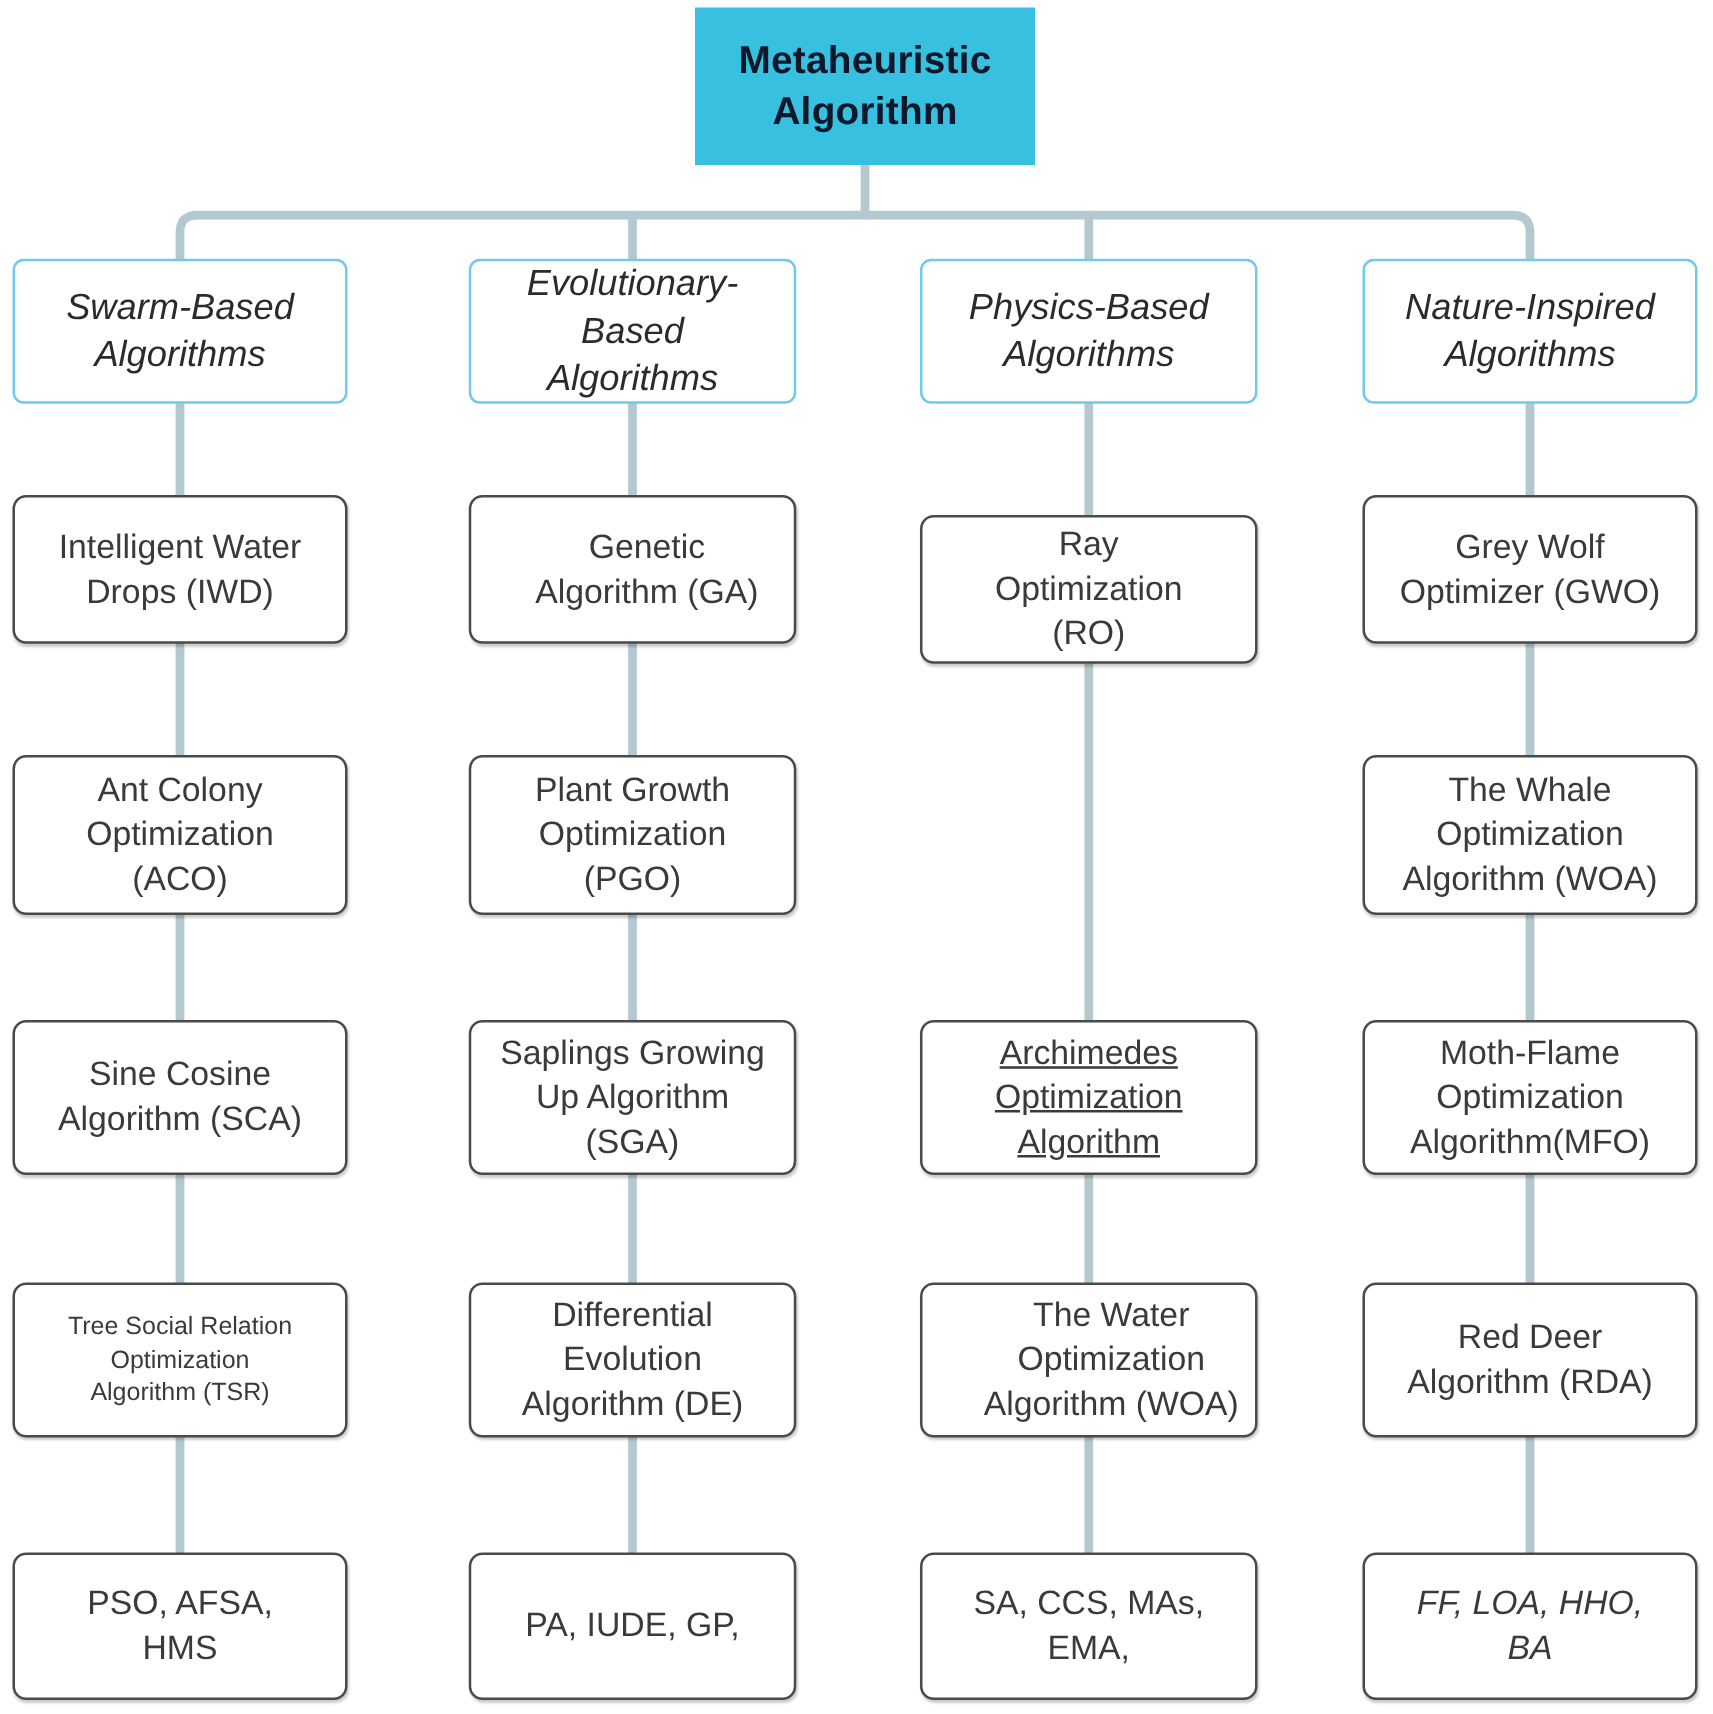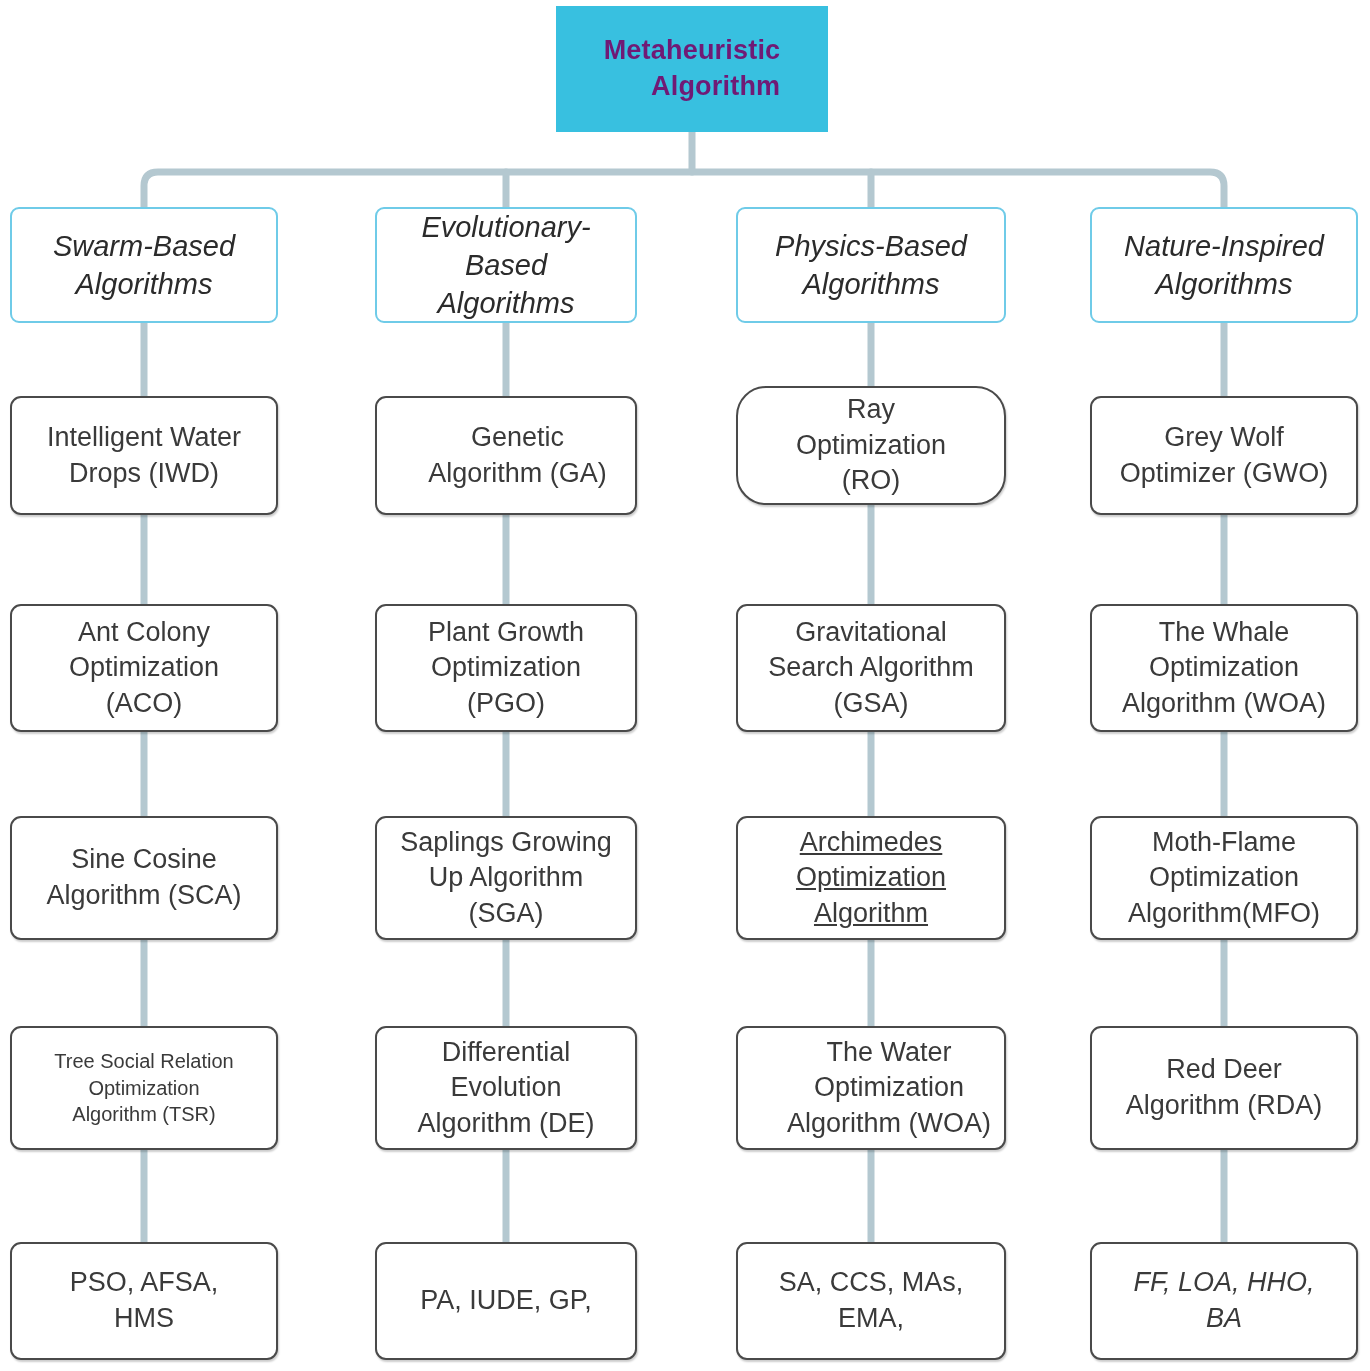--- a/index.html
+++ b/index.html
@@ -47,26 +47,25 @@
     display: flex;
     align-items: center;
     justify-content: center;
     text-align: center;
     line-height: 1.32;
   }
 
   
   .node.root {
     background: #38c0e0;
-    color: #701a75;
-    font-size: 27px;
+    color: #0f172a;
+    font-size: 31px;
     font-weight: bold;
     border: none;
     letter-spacing: 0.2px;
-    text-align: right;
   }
 
   
   .node.category {
     background: #ffffff;
     border: 2px solid #6fcbe8;
     border-radius: 9px;
     color: #2b2b2b;
     font-size: 29px;
     font-style: italic;
@@ -167,29 +166,24 @@
 Evolution
 Algorithm (DE)</span>
       </div>
       <div class="node algo" style="left: 375px; top: 1242px; width: 262px; height: 118px;">
         <span class="node-text">PA, IUDE, GP,</span>
       </div>
       <div class="node category" style="left: 736px; top: 207px; width: 270px; height: 116px;">
         <span class="node-text">Physics-Based
 Algorithms</span>
       </div>
-      <div class="node algo" style="left: 736px; top: 386px; width: 270px; height: 119px; border-radius: 30px;">
+      <div class="node algo" style="left: 736px; top: 412px; width: 270px; height: 119px;">
         <span class="node-text">Ray
 Optimization
 (RO)</span>
-      </div>
-      <div class="node algo" style="left: 736px; top: 604px; width: 270px; height: 128px;">
-        <span class="node-text">Gravitational
-Search Algorithm
-(GSA)</span>
       </div>
       <div class="node algo" style="left: 736px; top: 816px; width: 270px; height: 124px; text-decoration: underline;">
         <span class="node-text">Archimedes
 Optimization
 Algorithm</span>
       </div>
       <div class="node algo" style="left: 736px; top: 1026px; width: 270px; height: 124px; padding-left: 36px;">
         <span class="node-text">The Water
 Optimization
 Algorithm (WOA)</span>

